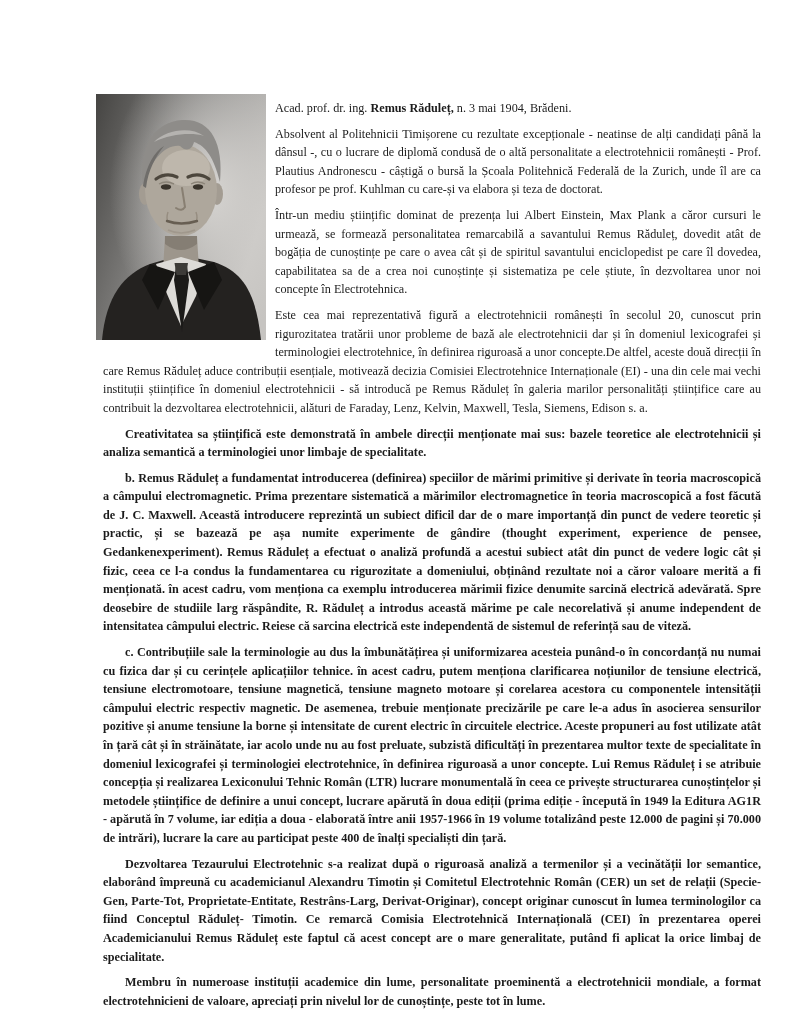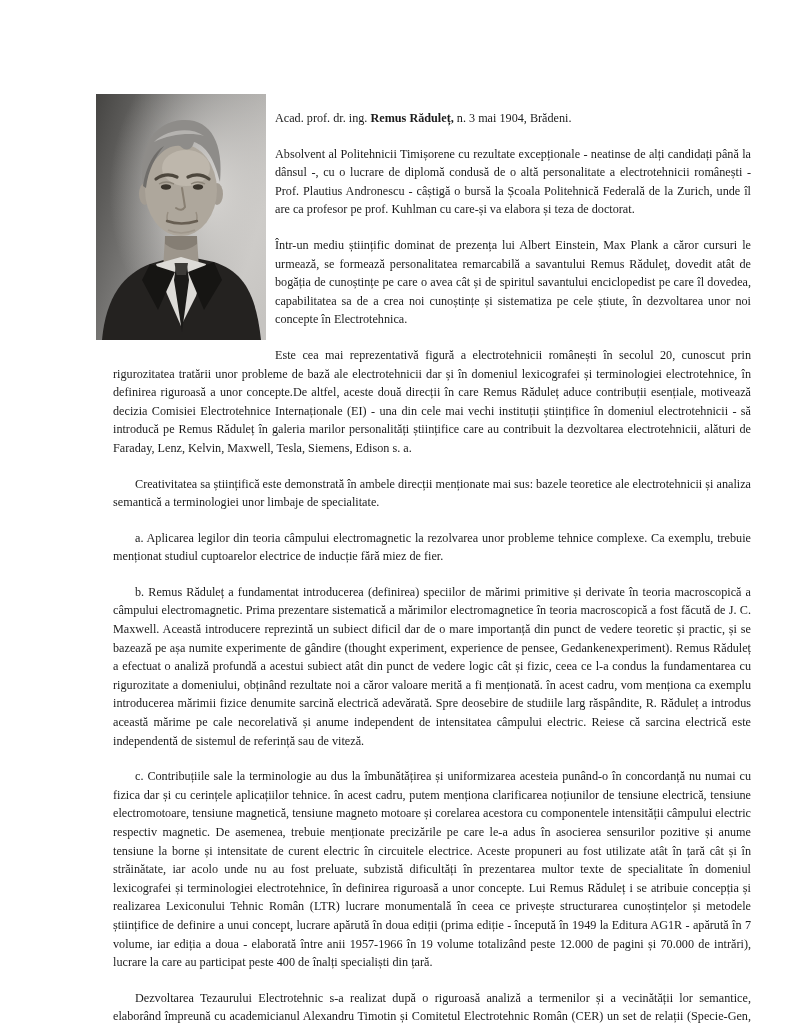--- a/index.html
+++ b/index.html
@@ -22,26 +22,27 @@
   }
   .portrait {
     float: left;
     width: 170px;
     height: 246px;
     margin: 2px 9px 10px 0;
     display: block;
   }
   .portrait svg { display: block; width: 100%; height: 100%; }
   p.para {
-    margin: 17px;
+    margin: 7px;
     text-align: justify;
     text-justify: inter-word;
   }
   p.para.indent {
     text-indent: 22px;
+    font-weight: bold;
   }
   .bold-name { font-weight: bold; }
 </style>
 </head>
 <body>
 
 <div class="page">
 
   <span class="portrait" aria-hidden="true">
     <svg viewBox="0 0 170 246" xmlns="http://www.w3.org/2000/svg">
@@ -102,18 +103,18 @@
       <path d="M72 136 Q85 142 99 136" stroke="#9a9186" stroke-width="1.6" fill="none" opacity="0.7"></path>
     </svg>
   </span>
 
   <p class="para"><span>Acad. prof. dr. ing. </span><span class="bold-name">Remus Răduleț,</span><span> n. 3 mai 1904, Brădeni.</span></p>
 
   <p class="para">Absolvent al Politehnicii Timișorene cu rezultate excepționale - neatinse de alți candidați până la dânsul -, cu o lucrare de diplomă condusă de o altă personalitate a electrotehnicii românești - Prof. Plautius Andronescu - câștigă o bursă la Școala Politehnică Federală de la Zurich, unde îl are ca profesor pe prof. Kuhlman cu care-și va elabora și teza de doctorat.</p>
   <p class="para">Într-un mediu științific dominat de prezența lui Albert Einstein, Max Plank a căror cursuri le urmează, se formează personalitatea remarcabilă a savantului Remus Răduleț, dovedit atât de bogăția de cunoștințe pe care o avea cât și de spiritul savantului enciclopedist pe care îl dovedea, capabilitatea sa de a crea noi cunoștințe și sistematiza pe cele știute, în dezvoltarea unor noi concepte în Electrotehnica.</p>
   <p class="para">Este cea mai reprezentativă figură a electrotehnicii românești în secolul 20, cunoscut prin rigurozitatea tratării unor probleme de bază ale electrotehnicii dar și în domeniul lexicografei și terminologiei electrotehnice, în definirea riguroasă a unor concepte.De altfel, aceste două direcții în care Remus Răduleț aduce contribuții esențiale, motivează decizia Comisiei Electrotehnice Internaționale (EI) - una din cele mai vechi instituții științifice în domeniul electrotehnicii - să introducă pe Remus Răduleț în galeria marilor personalități științifice care au contribuit la dezvoltarea electrotehnicii, alături de Faraday, Lenz, Kelvin, Maxwell, Tesla, Siemens, Edison s. a.</p>
   <p class="para indent">Creativitatea sa științifică este demonstrată în ambele direcții menționate mai sus: bazele teoretice ale electrotehnicii și analiza semantică a terminologiei unor limbaje de specialitate.</p>
-  <p class="para indent">a.  Aplicarea legilor din teoria câmpului electromagnetic la rezolvarea unor probleme tehnice complexe. Ca exemplu, trebuie menționat studiul cuptoarelor electrice de inducție fără miez de fier.</p>
   <p class="para indent">b.  Remus Răduleț a fundamentat introducerea (definirea) speciilor de mărimi primitive și derivate în teoria macroscopică a câmpului electromagnetic. Prima prezentare sistematică a mărimilor electromagnetice în teoria macroscopică a fost făcută de J. C. Maxwell. Această introducere reprezintă un subiect dificil dar de o mare importanță din punct de vedere teoretic și practic, și se bazează pe așa numite experimente de gândire (thought experiment, experience de pensee, Gedankenexperiment). Remus Răduleț a efectuat o analiză profundă a acestui subiect atât din punct de vedere logic cât și fizic, ceea ce l-a condus la fundamentarea cu rigurozitate a domeniului, obținând rezultate noi a căror valoare merită a fi menționată. în acest cadru, vom menționa ca exemplu introducerea mărimii fizice denumite sarcină electrică adevărată. Spre deosebire de studiile larg răspândite, R. Răduleț a introdus această mărime pe cale necorelativă și anume independent de intensitatea câmpului electric. Reiese că sarcina electrică este independentă de sistemul de referință sau de viteză.</p>
   <p class="para indent">c.  Contribuțiile sale la terminologie au dus la îmbunătățirea și uniformizarea acesteia punând-o în concordanță nu numai cu fizica dar și cu cerințele aplicațiilor tehnice. în acest cadru, putem menționa clarificarea noțiunilor de tensiune electrică, tensiune electromotoare, tensiune magnetică, tensiune magneto motoare și corelarea acestora cu componentele intensității câmpului electric respectiv magnetic. De asemenea, trebuie menționate precizările pe care le-a adus în asocierea sensurilor pozitive și anume tensiune la borne și intensitate de curent electric în circuitele electrice. Aceste propuneri au fost utilizate atât în țară cât și în străinătate, iar acolo unde nu au fost preluate, subzistă dificultăți în prezentarea multor texte de specialitate în domeniul lexicografei și terminologiei electrotehnice, în definirea riguroasă a unor concepte. Lui Remus Răduleț i se atribuie concepția și realizarea Lexiconului Tehnic Român (LTR) lucrare monumentală în ceea ce privește structurarea cunoștințelor și metodele științifice de definire a unui concept, lucrare apărută în doua ediții (prima ediție - începută în 1949 la Editura AG1R - apărută în 7 volume, iar ediția a doua - elaborată între anii 1957-1966 în 19 volume totalizând peste 12.000 de pagini și 70.000 de intrări), lucrare la care au participat peste 400 de înalți specialiști din țară.</p>
   <p class="para indent">Dezvoltarea Tezaurului Electrotehnic s-a realizat după o riguroasă analiză a termenilor și a vecinătății lor semantice, elaborând împreună cu academicianul Alexandru Timotin și Comitetul Electrotehnic Român (CER) un set de relații (Specie-Gen, Parte-Tot, Proprietate-Entitate, Restrâns-Larg, Derivat-Originar), concept originar cunoscut în lumea terminologilor ca fiind Conceptul Răduleț- Timotin. Ce remarcă Comisia Electrotehnică Internațională (CEI) în prezentarea operei Academicianului Remus Răduleț este faptul că acest concept are o mare generalitate, putând fi aplicat la orice limbaj de specialitate.</p>
+  <p class="para indent">Membru în numeroase instituții academice din lume, personalitate proeminentă a electrotehnicii mondiale, a format electrotehnicieni de valoare, apreciați prin nivelul lor de cunoștințe, peste tot în lume.</p>
 
 </div>
 
 </body></html>

